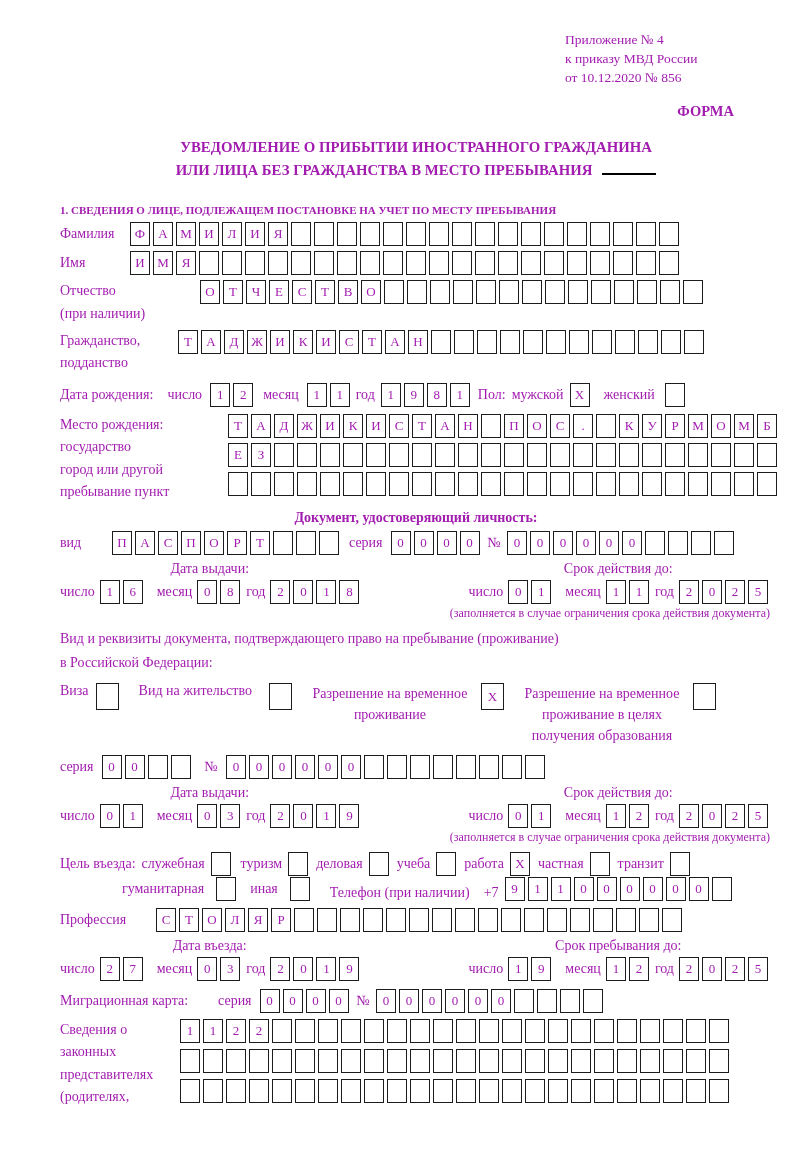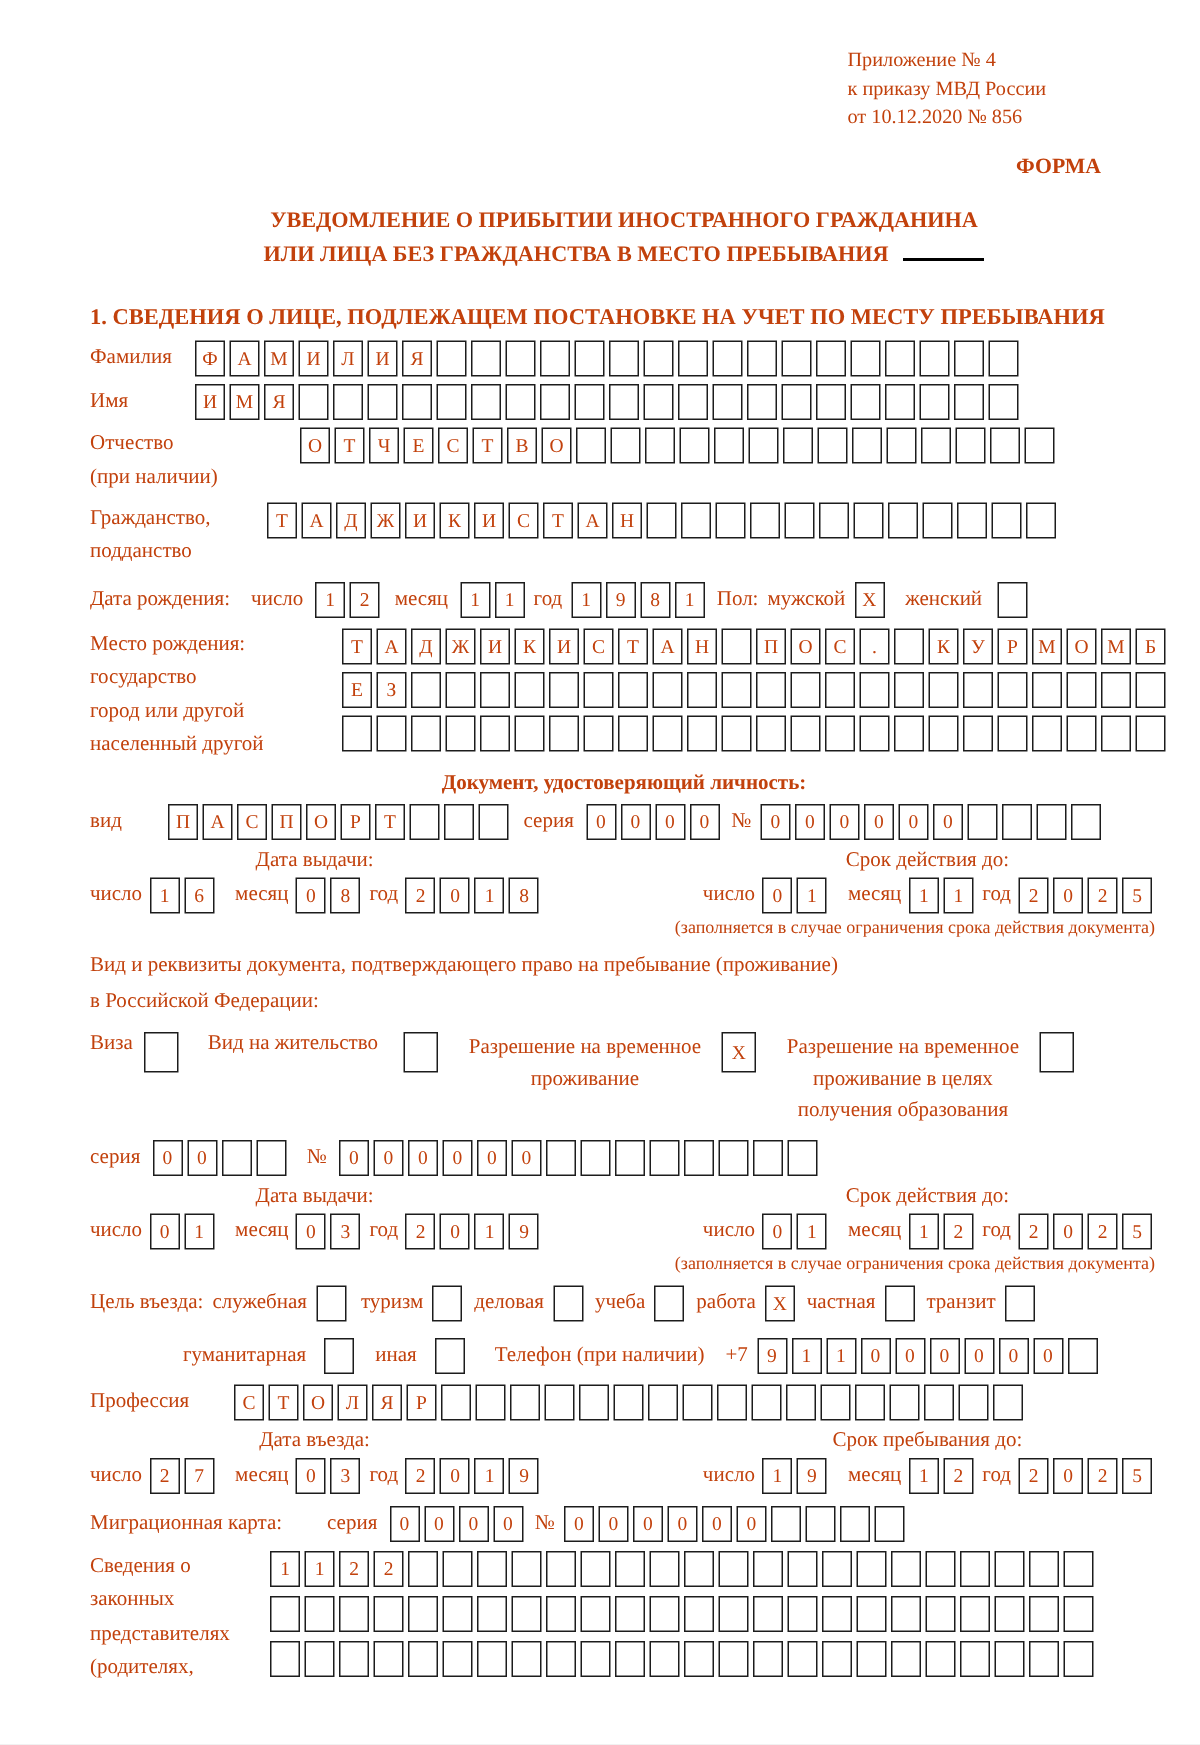--- a/index.html
+++ b/index.html
@@ -1,28 +1,28 @@
 <!DOCTYPE html>
 <html><head>
 <meta charset="utf-8">
 <style>
   html,body{margin:0;padding:0;background:#e8e8e8;}
   .page{
     width:800px;height:1163px;box-sizing:border-box;margin:0 auto;
-    padding:30px 28px 0 60px;background:#ffffff;color:#c2410c;
+    padding:30px 28px 0 60px;background:#ffffff;color:#a21caf;
     font-family:"Liberation Serif","DejaVu Serif",serif;overflow:hidden;
   }
   
   .hdr{margin-left:505px;font-size:13.5px;line-height:1.42;}
   .hdr .amend{font-size:12.5px;margin-top:3px;line-height:1.42;}
   .forma{text-align:right;padding-right:38px;font-weight:bold;font-size:14.5px;margin-top:16px;}
   
   .title{text-align:center;font-weight:bold;font-size:14.8px;margin-top:16px;line-height:1.55;}
   .title-underline{display:inline-block;width:54px;border-bottom:2px solid #000;margin-left:10px;}
-  .sect{font-weight:bold;font-size:15px;margin-top:22px;}
+  .sect{font-weight:bold;font-size:11px;margin-top:22px;}
   
   .row{display:flex;align-items:center;margin-top:5px;font-size:14px;}
   .row.top{align-items:flex-start;}
   .lblblock{flex-shrink:0;line-height:1.6;font-size:14px;}
   .lbl{font-size:14px;flex-shrink:0;}
   .w70{width:70px;}.w140{width:140px;}.w118{width:118px;}.w120{width:120px;}
   .cells{display:flex;gap:3px;flex-wrap:nowrap;}
   .cell{
     box-sizing:border-box;width:20px;height:24px;border:1.6px solid #1c1c1c;
     display:inline-flex;align-items:center;justify-content:center;
@@ -221,21 +221,21 @@
     <span class="cells ml10">
         <span class="cell"></span>
       </span>
   </div>
 
   <div class="row top" style="margin-top:7px;gap:28px;">
     <span class="lblblock w140">
       <div>Место рождения:</div>
       <div>государство</div>
       <div>город или другой</div>
-      <div>населенный другой</div>
+      <div>пребывание пункт</div>
     </span>
     <span class="cellcol">
       <span class="cells">
           <span class="cell">Т</span>
           <span class="cell">А</span>
           <span class="cell">Д</span>
           <span class="cell">Ж</span>
           <span class="cell">И</span>
           <span class="cell">К</span>
           <span class="cell">И</span>
@@ -544,21 +544,21 @@
         </span>
     </span>
     <span class="copt ml8">
       <span class="clabel">транзит</span>
       <span class="cells">
           <span class="cell"></span>
         </span>
     </span>
   </div>
 
-  <div class="row" style="margin-top:11px;padding-left:62px;">
+  <div class="row" style="margin-top:1px;padding-left:62px;align-items:flex-end;">
     <span class="copt">
       <span class="clabel">гуманитарная</span>
       <span class="cells ml6">
           <span class="cell"></span>
         </span>
     </span>
     <span class="copt ml14">
       <span class="clabel">иная</span>
       <span class="cells ml6">
           <span class="cell"></span>

